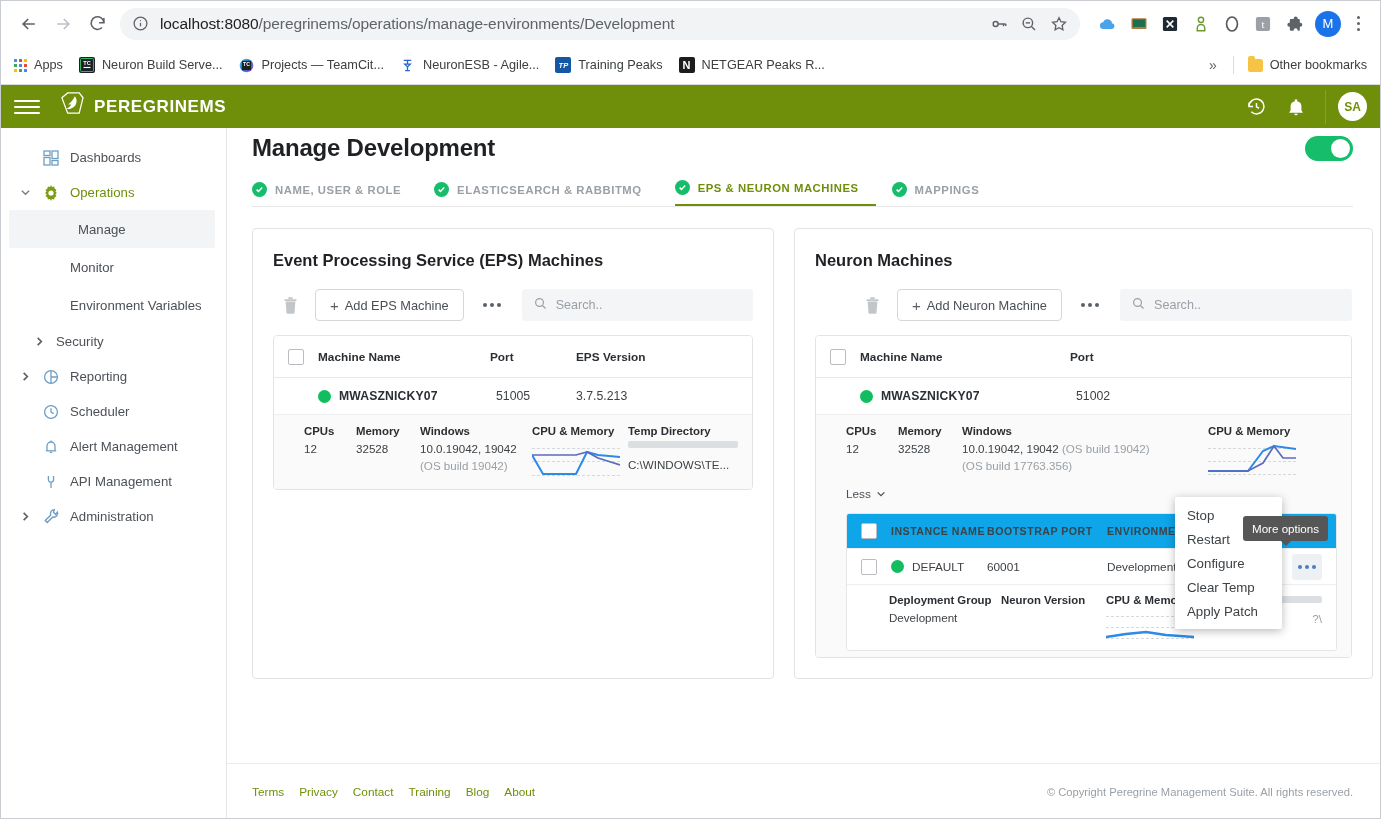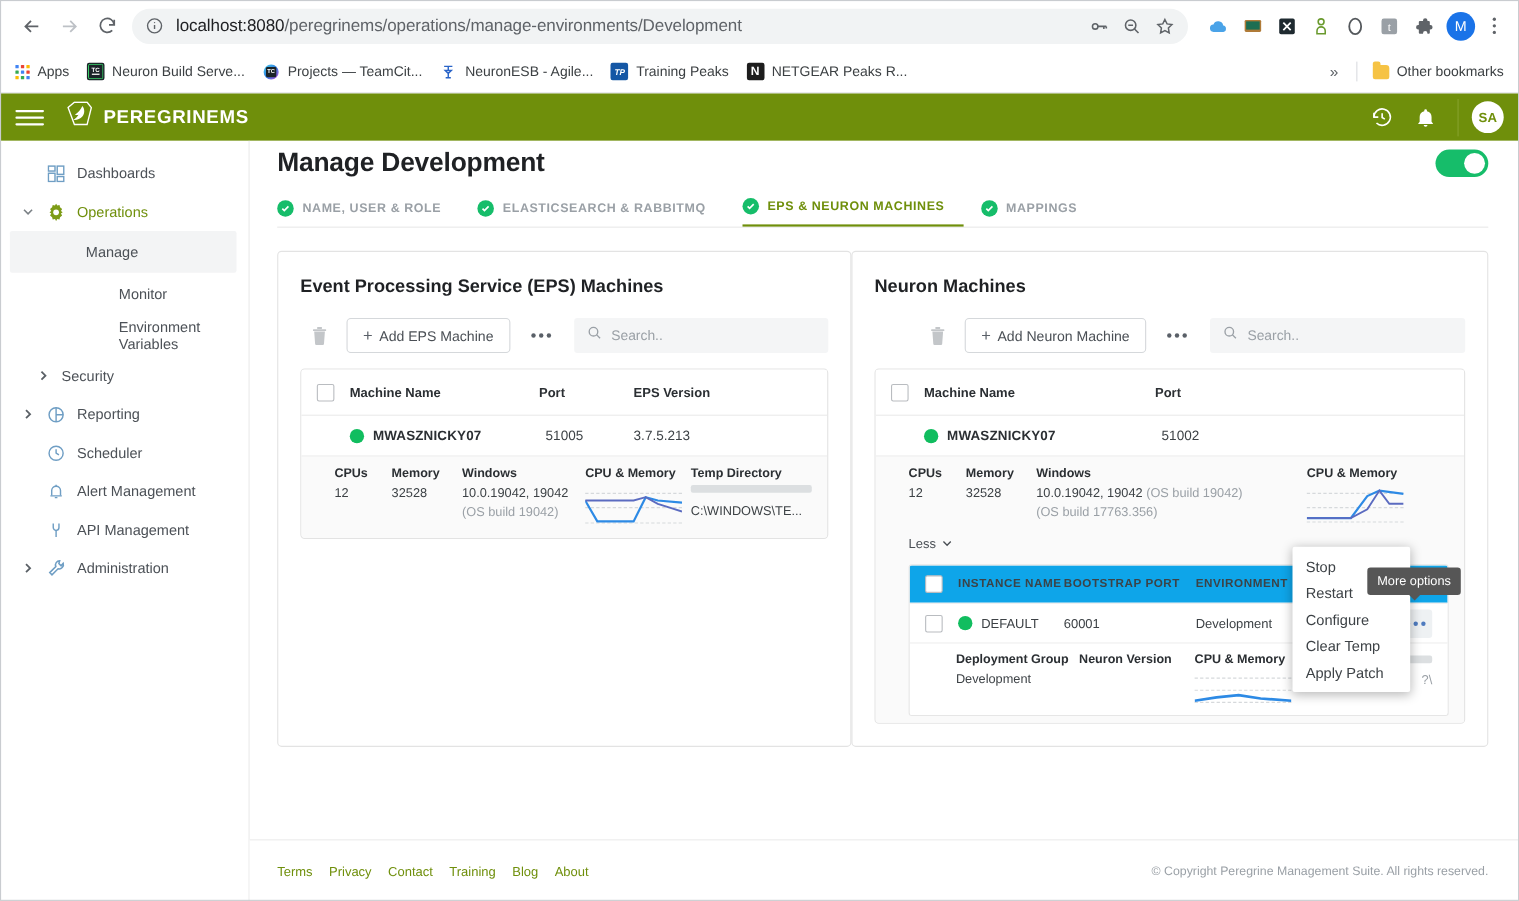--- a/index.html
+++ b/index.html
@@ -66,21 +66,21 @@
 
   
   .sidebar { position:absolute; left:0; top:128px; width:227px; height:691px; background:#fff;
              border-right:1px solid #e6e6e6; padding-top:12px; }
   .nav-item { display:flex; align-items:center; height:35px; padding-left:18px; gap:10px;
               font-size:13.2px; color:#4c5157; }
   .nav-item.active-parent { color:#6f8f0b; }
   .nav-caret { width:14px; flex:none; color:#7b8186; font-size:11px; display:flex;
                align-items:center; justify-content:center; }
   .nav-ic { width:18px; flex:none; display:flex; align-items:center; justify-content:center; }
-  .nav-sub { display:flex; align-items:center; height:38px; padding-left:108px; font-size:13.2px; color:#4c5157; }
+  .nav-sub { display:flex; align-items:center; height:38px; padding-left:70px; font-size:13.2px; color:#4c5157; }
   .nav-sub.selected { background:#f3f4f5; border-radius:2px; margin:0 11px 0 9px; padding-left:69px; }
   .nav-sub-caret { display:flex; align-items:center; height:35px; padding-left:32px; gap:10px;
                    font-size:13.2px; color:#4c5157; }
 
   
   .main { position:absolute; left:227px; top:128px; width:1154px; height:691px;
           background:#fff; overflow:hidden; }
   .crumb { padding:14px 0 0 25px; font-size:11.5px; color:#9aa0a6; }
   .crumb a { color:#9aa0a6; text-decoration:underline; }
   .page-title-row { display:flex; align-items:center; padding:6px 28px 0 25px; }
@@ -92,21 +92,21 @@
   .steps { display:flex; align-items:flex-end; padding:18px 0 0 25px; gap:0; }
   .step { display:flex; align-items:center; gap:8px; padding:0 17px 9px 0; font-size:11.3px;
           font-weight:bold; letter-spacing:0.55px; color:#9aa0a6; }
   .step.active { color:#6f8f0b; border-bottom:2px solid #6f8f0b; padding-right:17px; }
   .step-check { width:15px; height:15px; border-radius:50%; background:#16bd6a; flex:none;
                 display:flex; align-items:center; justify-content:center; }
   .step-gap { width:16px; }
   .steps-underline { margin:0 28px 0 25px; height:1px; background:#e8e8e8; }
 
   
-  .panels { display:flex; padding:21px 28px 0 25px; }
+  .panels { display:flex; gap:20px; padding:21px 28px 0 25px; }
   .panel { flex:1; border:1px solid #e3e3e3; border-radius:4px; background:#fff; padding:22px 20px 20px 20px;
            min-height:398px; }
   .panel-title { font-size:16.5px; font-weight:bold; color:#1f2124; margin-bottom:18px; }
   .tbar { display:flex; align-items:center; gap:0; justify-content:flex-end; margin-bottom:13px; }
   .trash-btn { width:34px; height:34px; display:flex; align-items:center; justify-content:center; }
   .add-btn { height:32px; border:1px solid #d5d8db; border-radius:4px; background:#fff;
              font-size:12.8px; color:#4a4f55; padding:0 14px; display:flex; align-items:center;
              gap:6px; margin-left:8px; }
   .add-btn .plus { font-size:15px; color:#5a6068; line-height:1; }
   .dots-btn { width:36px; height:32px; display:flex; align-items:center; justify-content:center;

